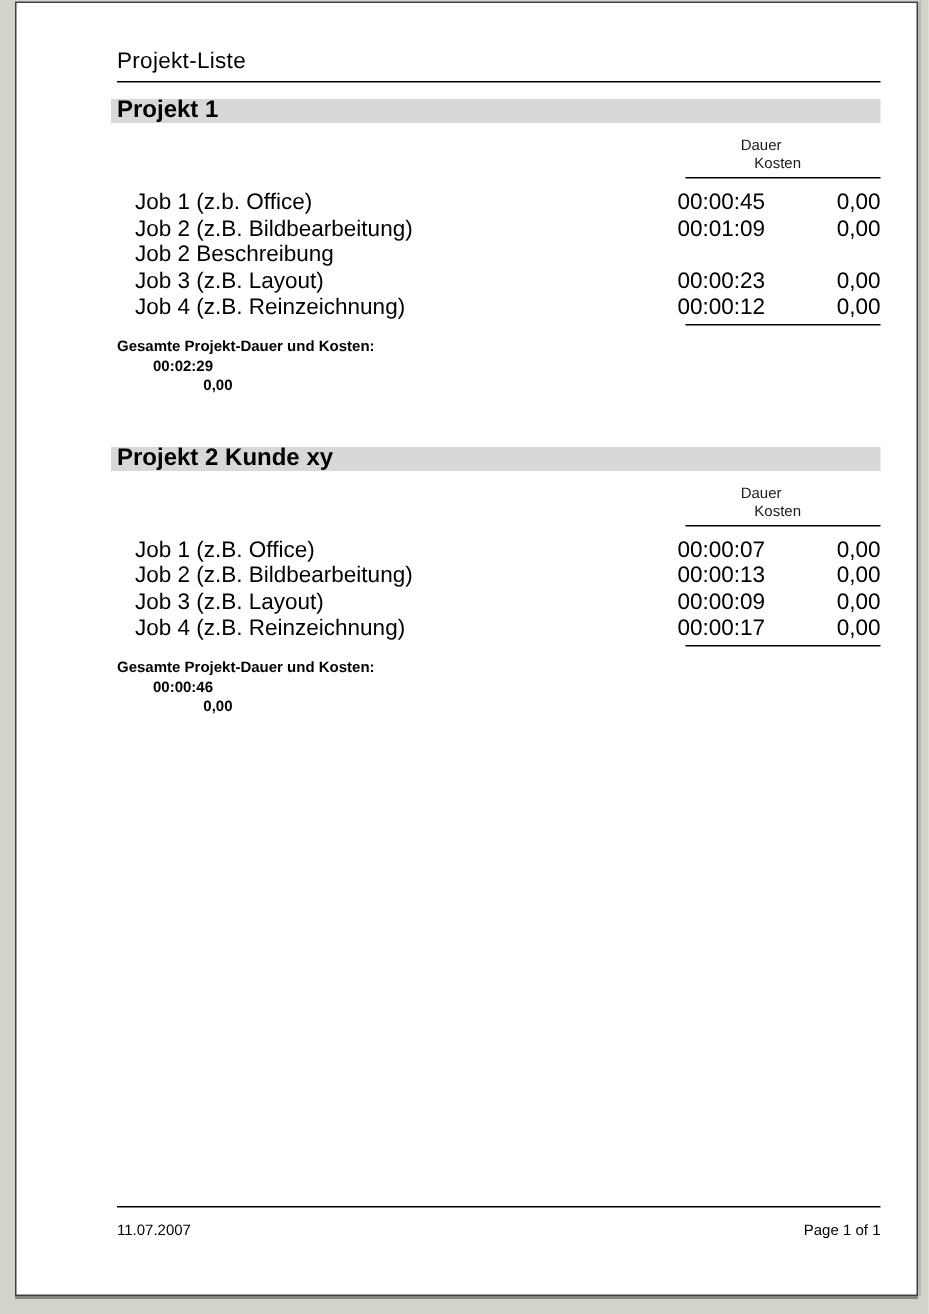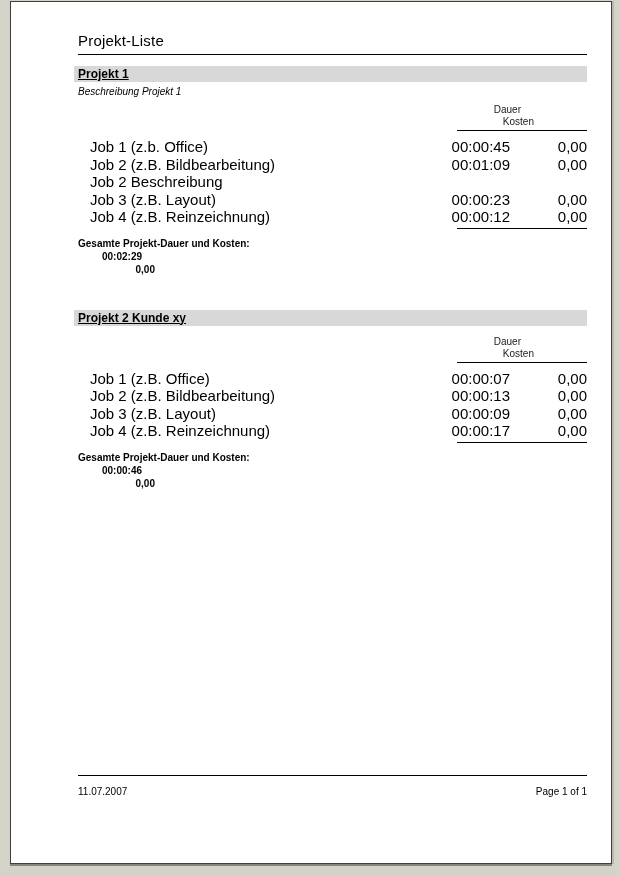--- a/index.html
+++ b/index.html
@@ -32,23 +32,22 @@
     border-bottom: 1px solid #000;
   }
 
   .project-bar {
     margin-top: 11px;
     margin-left: -4px;
     padding-left: 4px;
     height: 16px;
     line-height: 16px;
     background: var(--bar-bg, #d8d8d8);
-    font-size: 12px;
+    font-size: 16px;
     font-weight: bold;
-    text-decoration: underline;
   }
   .project + .project { margin-top: 34px; }
 
   .project-desc {
     margin-top: 3px;
     font-size: 10px;
     font-style: italic;
     line-height: 13px;
   }
 
@@ -93,40 +92,39 @@
     font-size: 10px;
     font-weight: bold;
     line-height: 13px;
     flex-direction: column;
   }
   .total-row .total-label { flex: 1; }
 
   .footer {
     position: absolute;
     left: 67px; right: 24px;
-    top: 773px;
+    top: 802px;
     border-top: 1px solid #000;
     padding-top: 10px;
     display: flex;
     justify-content: space-between;
     font-size: 10px;
   }
 </style>
 </head>
 <body>
 
 <div class="canvas">
   <div class="page">
     <div class="content">
 
       <div class="report-title">Projekt-Liste</div>
 
       <section class="project">
         <div class="project-bar">Projekt 1</div>
-        <div class="project-desc">Beschreibung Projekt 1</div>
 
         <div class="colhead">
           <span class="cell-dauer">Dauer</span>
           <span class="cell-kosten">Kosten</span>
         </div>
 
         <div class="rows">
           <div class="row">
             <span class="job-label">Job 1 (z.b. Office)</span>
             <span class="cell-dauer">00:00:45</span>

